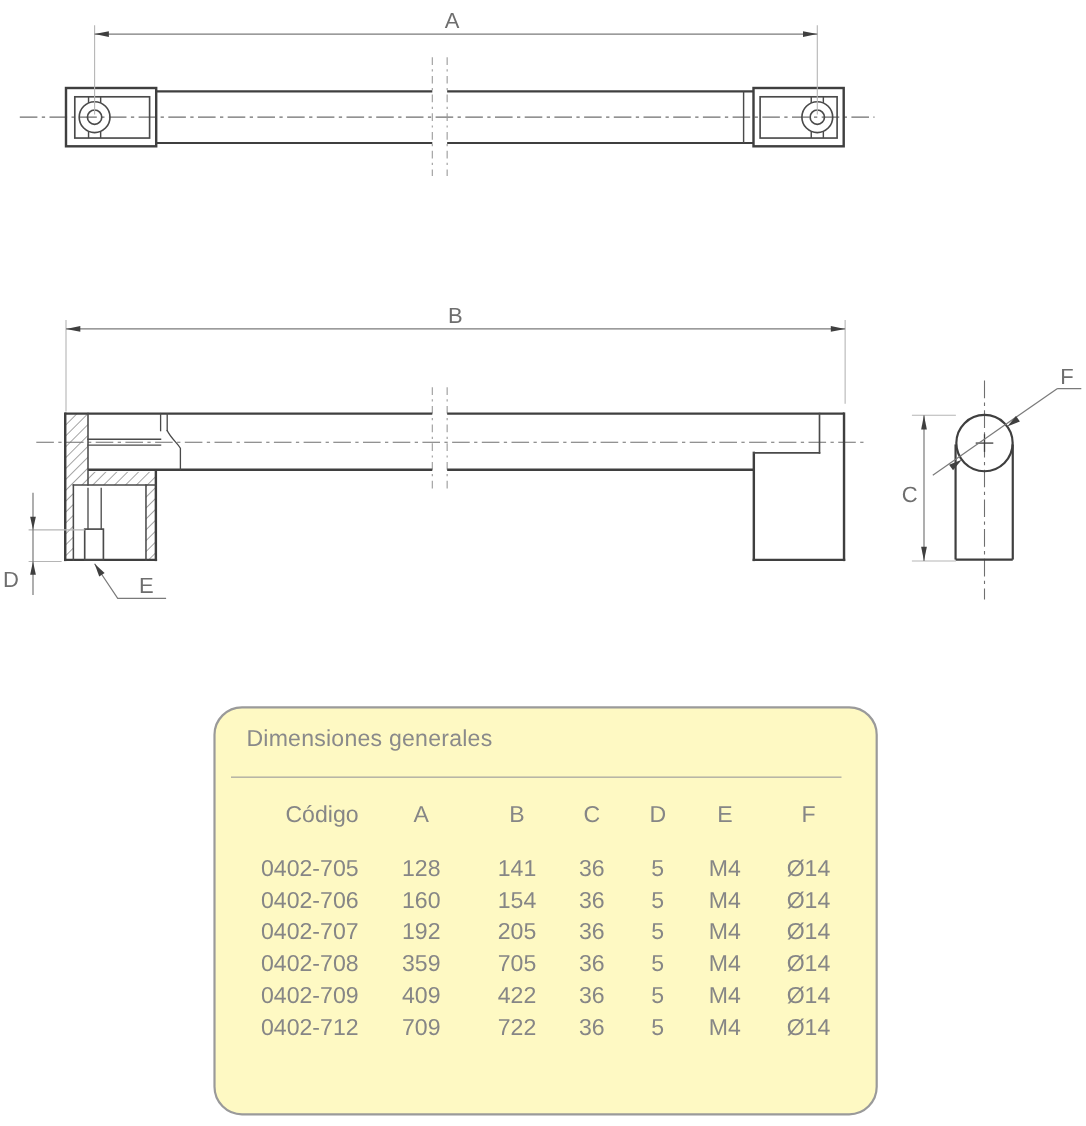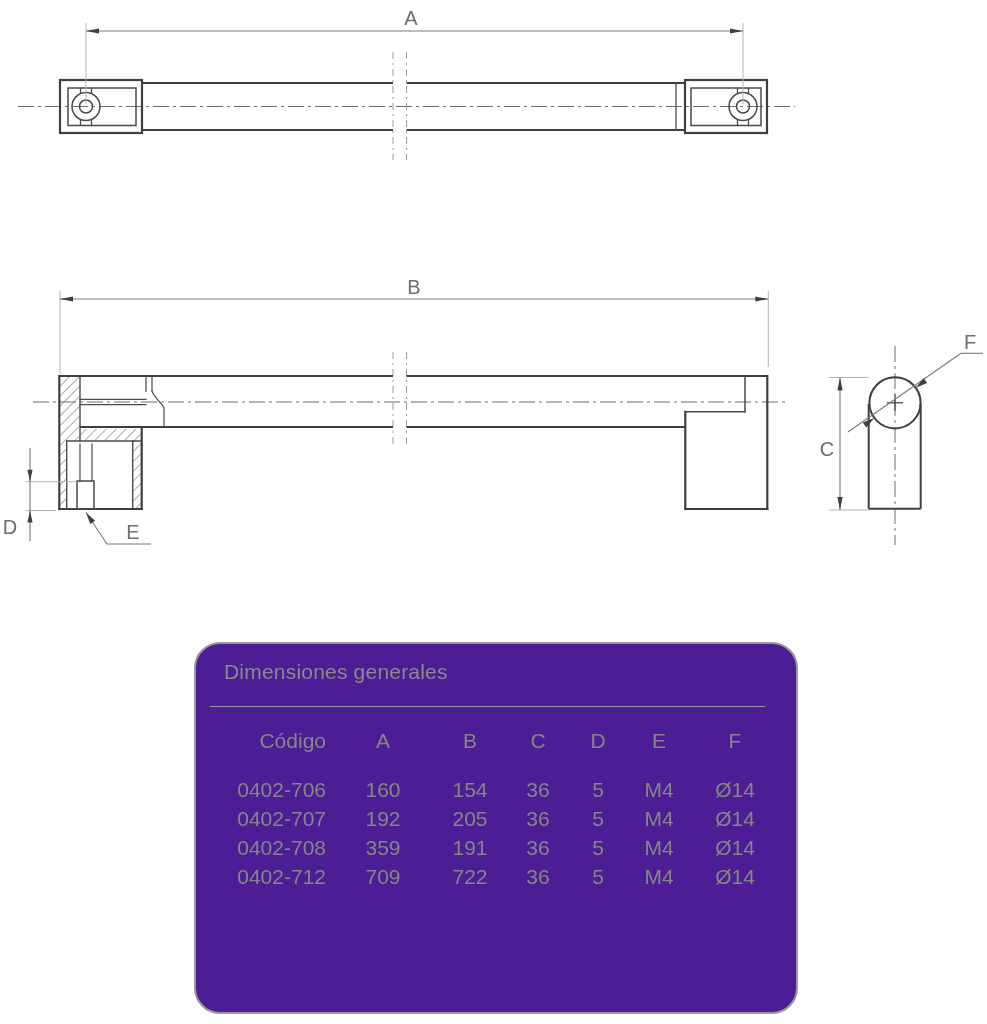--- a/index.html
+++ b/index.html
@@ -2,21 +2,21 @@
 <html><head>
 <meta charset="utf-8">
 <style>
   html,body{margin:0;padding:0;background:#ffffff;}
   body{width:987px;height:1024px;position:relative;font-family:"Liberation Sans",sans-serif;overflow:hidden;}
   #drawing{position:absolute;left:0;top:0;}
   .dimlabel{font-family:"Liberation Sans",sans-serif;font-size:20px;fill:#6e6e6e;}
   
   .spec-card{
     position:absolute;left:194px;top:642px;width:604px;height:372px;
-    border:2px solid #9a9a9a;border-radius:26px;box-sizing:border-box;background:#4c1d95;
+    border:2px solid #9a9a9a;border-radius:26px;box-sizing:border-box;background:#fef9c3;
   }
   .spec-title{
     position:absolute;left:28px;top:16px;font-size:21px;color:#8a8a8a;letter-spacing:0.2px;white-space:nowrap;
   }
   .spec-divider{
     position:absolute;left:14px;top:62px;width:555px;height:0;border-top:1.5px solid #9a9a9a;
   }
   table.spec{
     position:absolute;left:0;top:81px;width:576px;border-collapse:collapse;table-layout:fixed;
     font-size:21px;color:#868686;
@@ -217,41 +217,59 @@
           <th>A</th>
           <th>B</th>
           <th>C</th>
           <th>D</th>
           <th>E</th>
           <th>F</th>
         </tr>
     </thead>
     <tbody>
         <tr>
+          <td class="col-code">0402-705</td>
+          <td>128</td>
+          <td>141</td>
+          <td>36</td>
+          <td>5</td>
+          <td>M4</td>
+          <td>Ø14</td>
+        </tr>
+        <tr>
           <td class="col-code">0402-706</td>
           <td>160</td>
           <td>154</td>
           <td>36</td>
           <td>5</td>
           <td>M4</td>
           <td>Ø14</td>
         </tr>
         <tr>
           <td class="col-code">0402-707</td>
           <td>192</td>
           <td>205</td>
           <td>36</td>
           <td>5</td>
           <td>M4</td>
           <td>Ø14</td>
         </tr>
         <tr>
           <td class="col-code">0402-708</td>
           <td>359</td>
-          <td>191</td>
+          <td>705</td>
+          <td>36</td>
+          <td>5</td>
+          <td>M4</td>
+          <td>Ø14</td>
+        </tr>
+        <tr>
+          <td class="col-code">0402-709</td>
+          <td>409</td>
+          <td>422</td>
           <td>36</td>
           <td>5</td>
           <td>M4</td>
           <td>Ø14</td>
         </tr>
         <tr>
           <td class="col-code">0402-712</td>
           <td>709</td>
           <td>722</td>
           <td>36</td>

